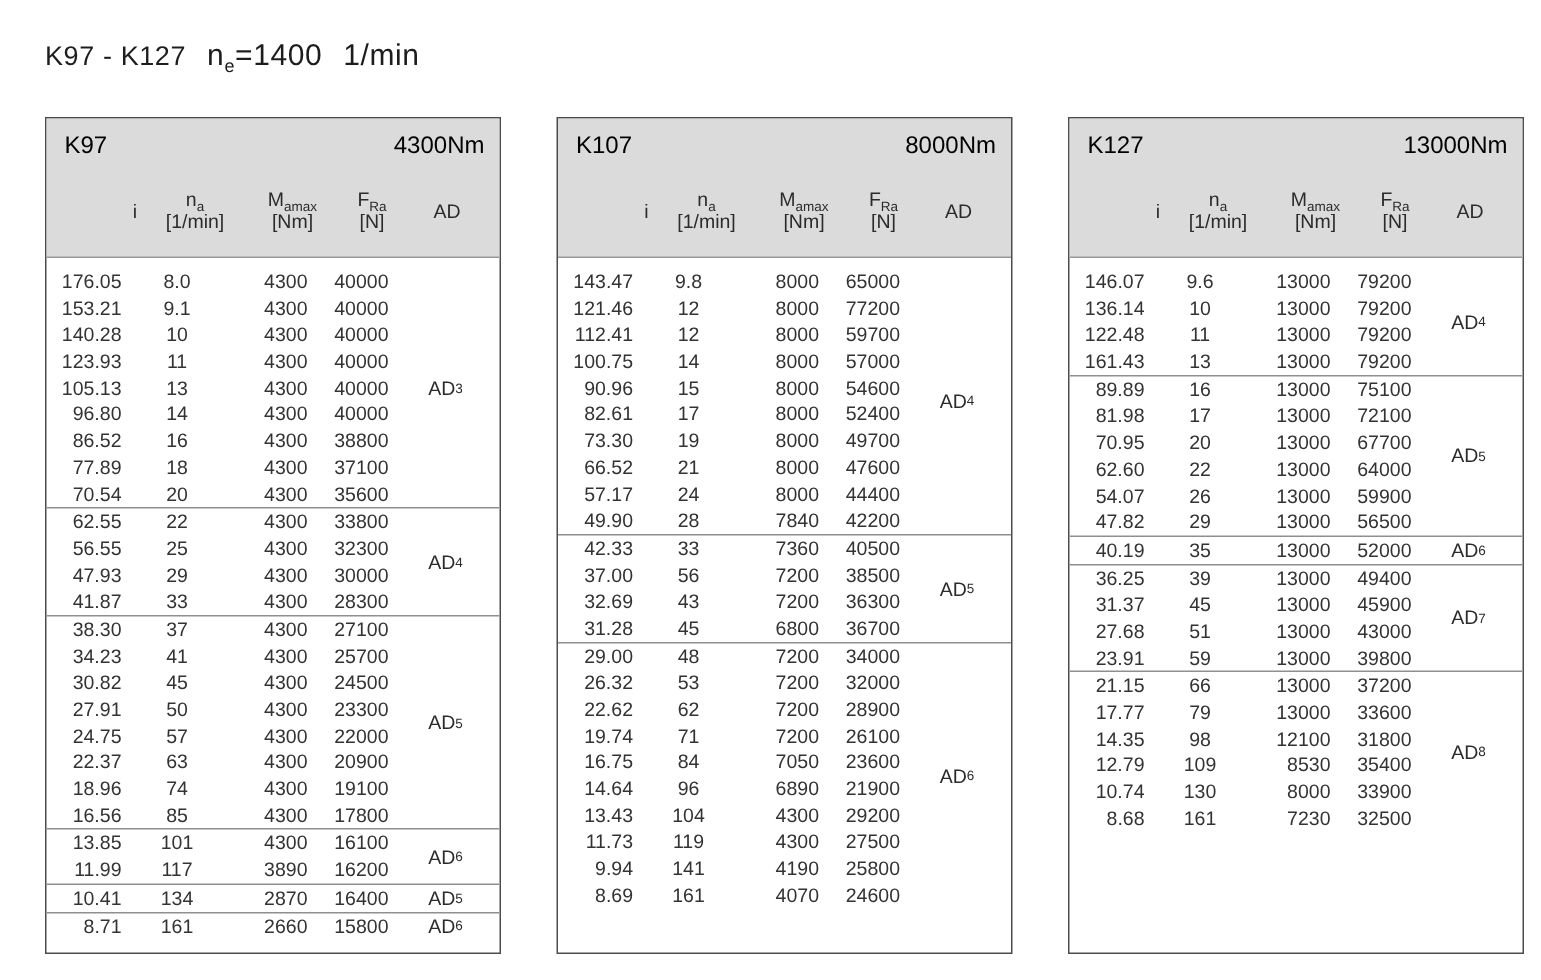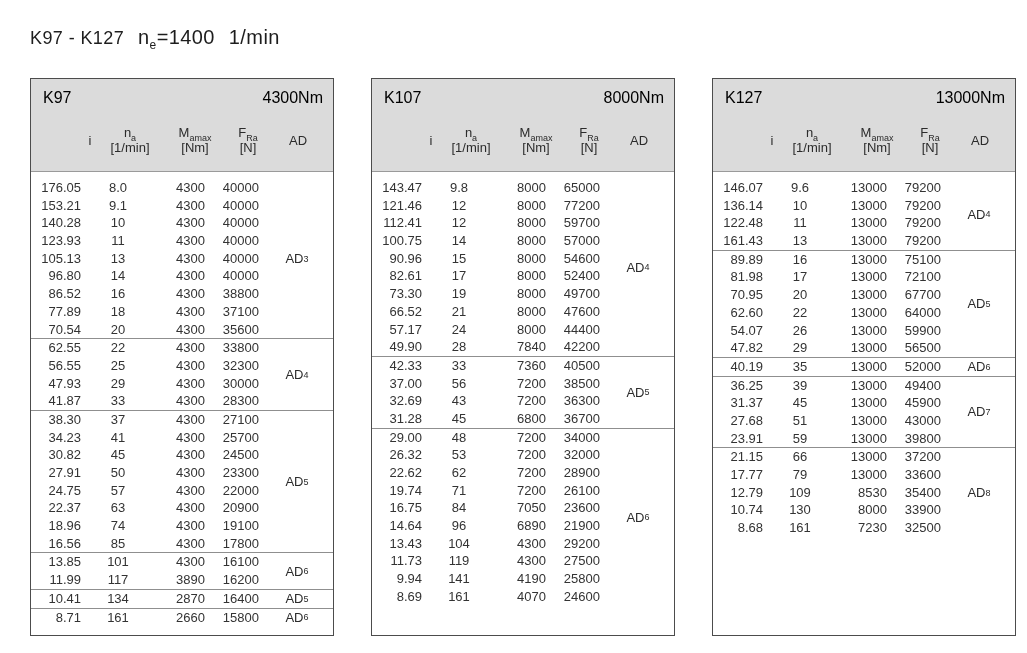--- a/index.html
+++ b/index.html
@@ -635,20 +635,26 @@
             <span class="cell c-m">13000</span>
             <span class="cell c-f">37200</span>
           </div>
           <div class="row">
             <span class="cell c-i">17.77</span>
             <span class="cell c-na">79</span>
             <span class="cell c-m">13000</span>
             <span class="cell c-f">33600</span>
           </div>
           <div class="row">
+            <span class="cell c-i">14.35</span>
+            <span class="cell c-na">98</span>
+            <span class="cell c-m">12100</span>
+            <span class="cell c-f">31800</span>
+          </div>
+          <div class="row">
             <span class="cell c-i">12.79</span>
             <span class="cell c-na">109</span>
             <span class="cell c-m">8530</span>
             <span class="cell c-f">35400</span>
           </div>
           <div class="row">
             <span class="cell c-i">10.74</span>
             <span class="cell c-na">130</span>
             <span class="cell c-m">8000</span>
             <span class="cell c-f">33900</span>

